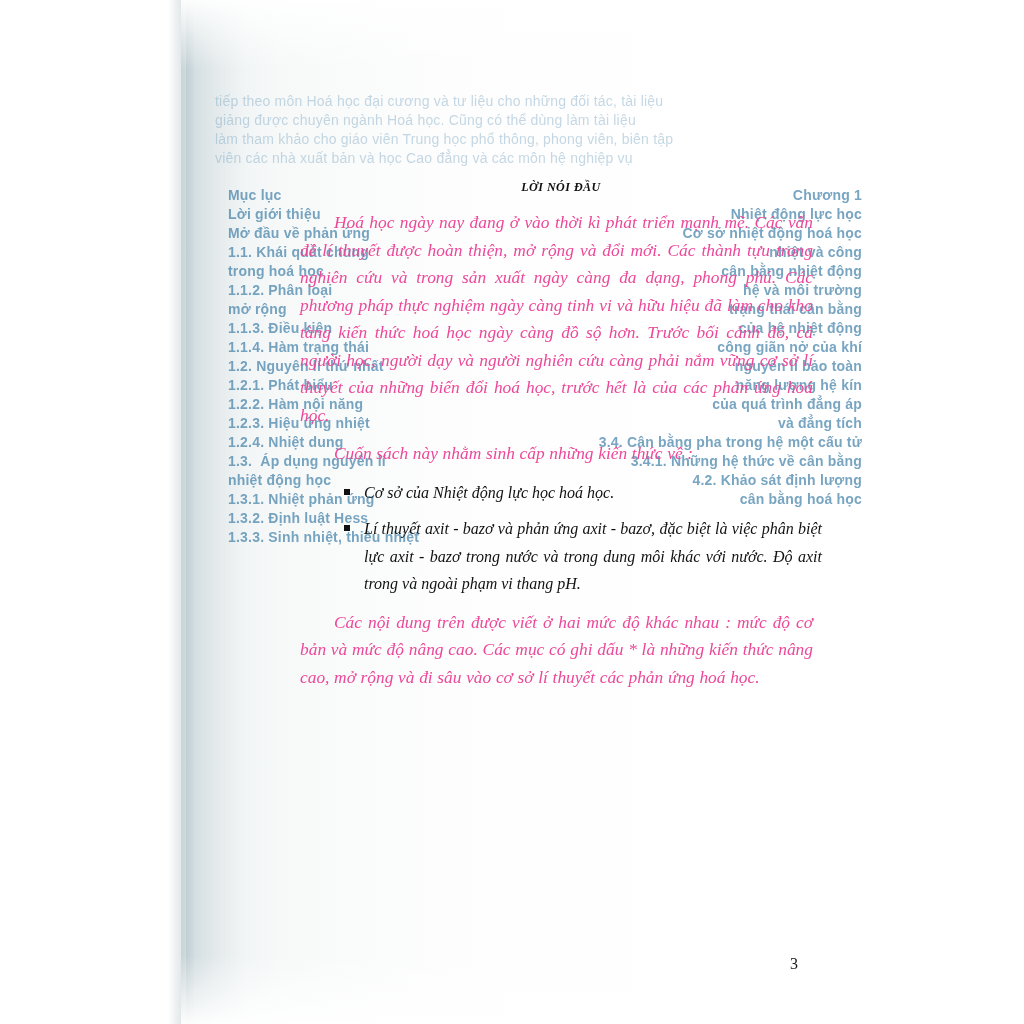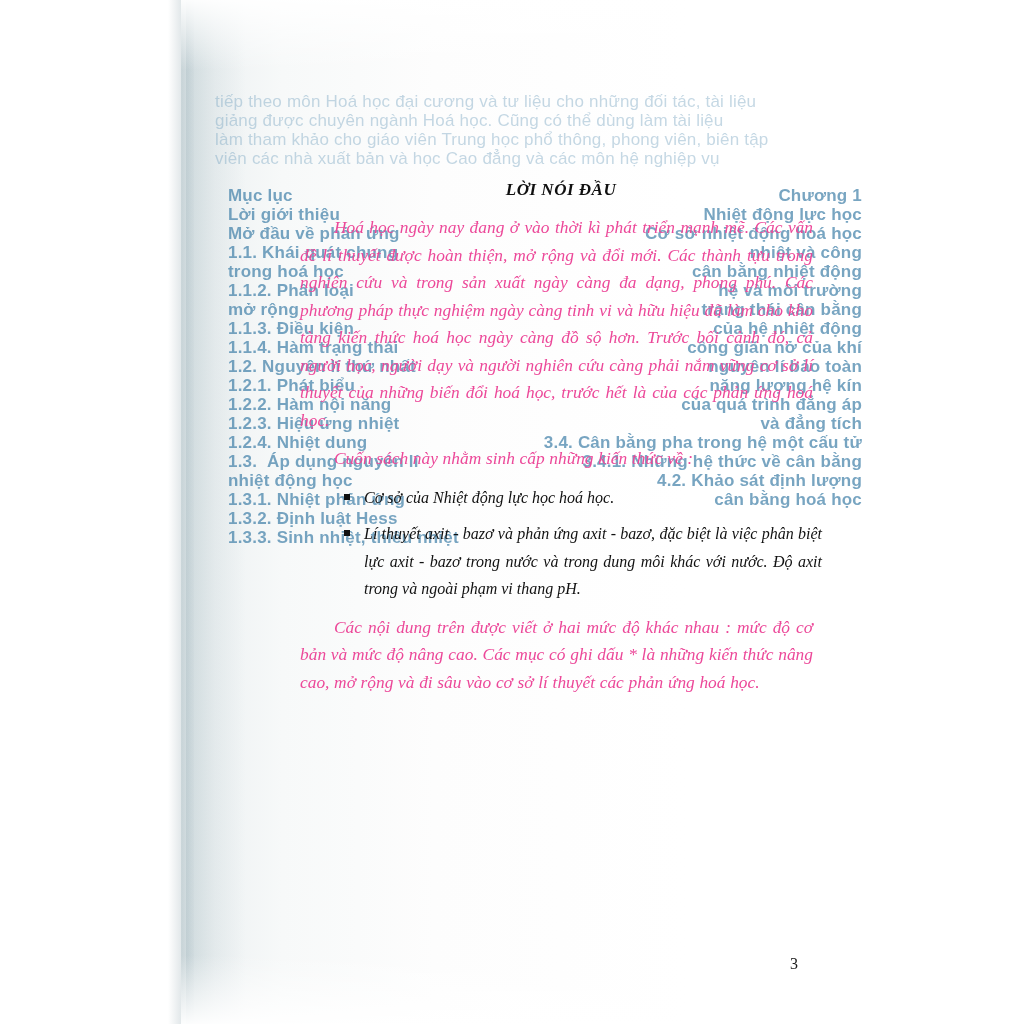--- a/index.html
+++ b/index.html
@@ -57,21 +57,21 @@
     height: 69px;
     background: linear-gradient(0deg, rgba(255,255,255,0.95) 0%, rgba(255,255,255,0) 100%);
   }
 
   
   .bleed {
     position: absolute;
     color: #7fa9c4;
     opacity: 0.45;
     font-family: "Liberation Sans", sans-serif;
-    font-size: 17px;
+    font-size: 14px;
     line-height: 19px;
     letter-spacing: 0.2px;
     white-space: pre;
     pointer-events: none;
     filter: blur(0.3px);
   }
   .bleed.strong { color: #3f7fa8; opacity: 0.70; font-weight: bold; margin-left: 32px; }
 
   #bleed-top {
     left: 215px;
@@ -96,21 +96,21 @@
     left: 300px;
     top: 180px;
     width: 522px;
   }
 
   .doc-title {
     text-align: center;
     font-family: "Liberation Serif", serif;
     font-weight: bold;
     font-style: italic;
-    font-size: 17px;
+    font-size: 12px;
     letter-spacing: 0.5px;
     color: #101010;
     margin: 0 0 14px 0;
   }
 
   p.para {
     margin: 0 9px 11px 0;
     font-family: "Liberation Serif", serif;
     font-style: italic;
     font-size: 17.4px;

